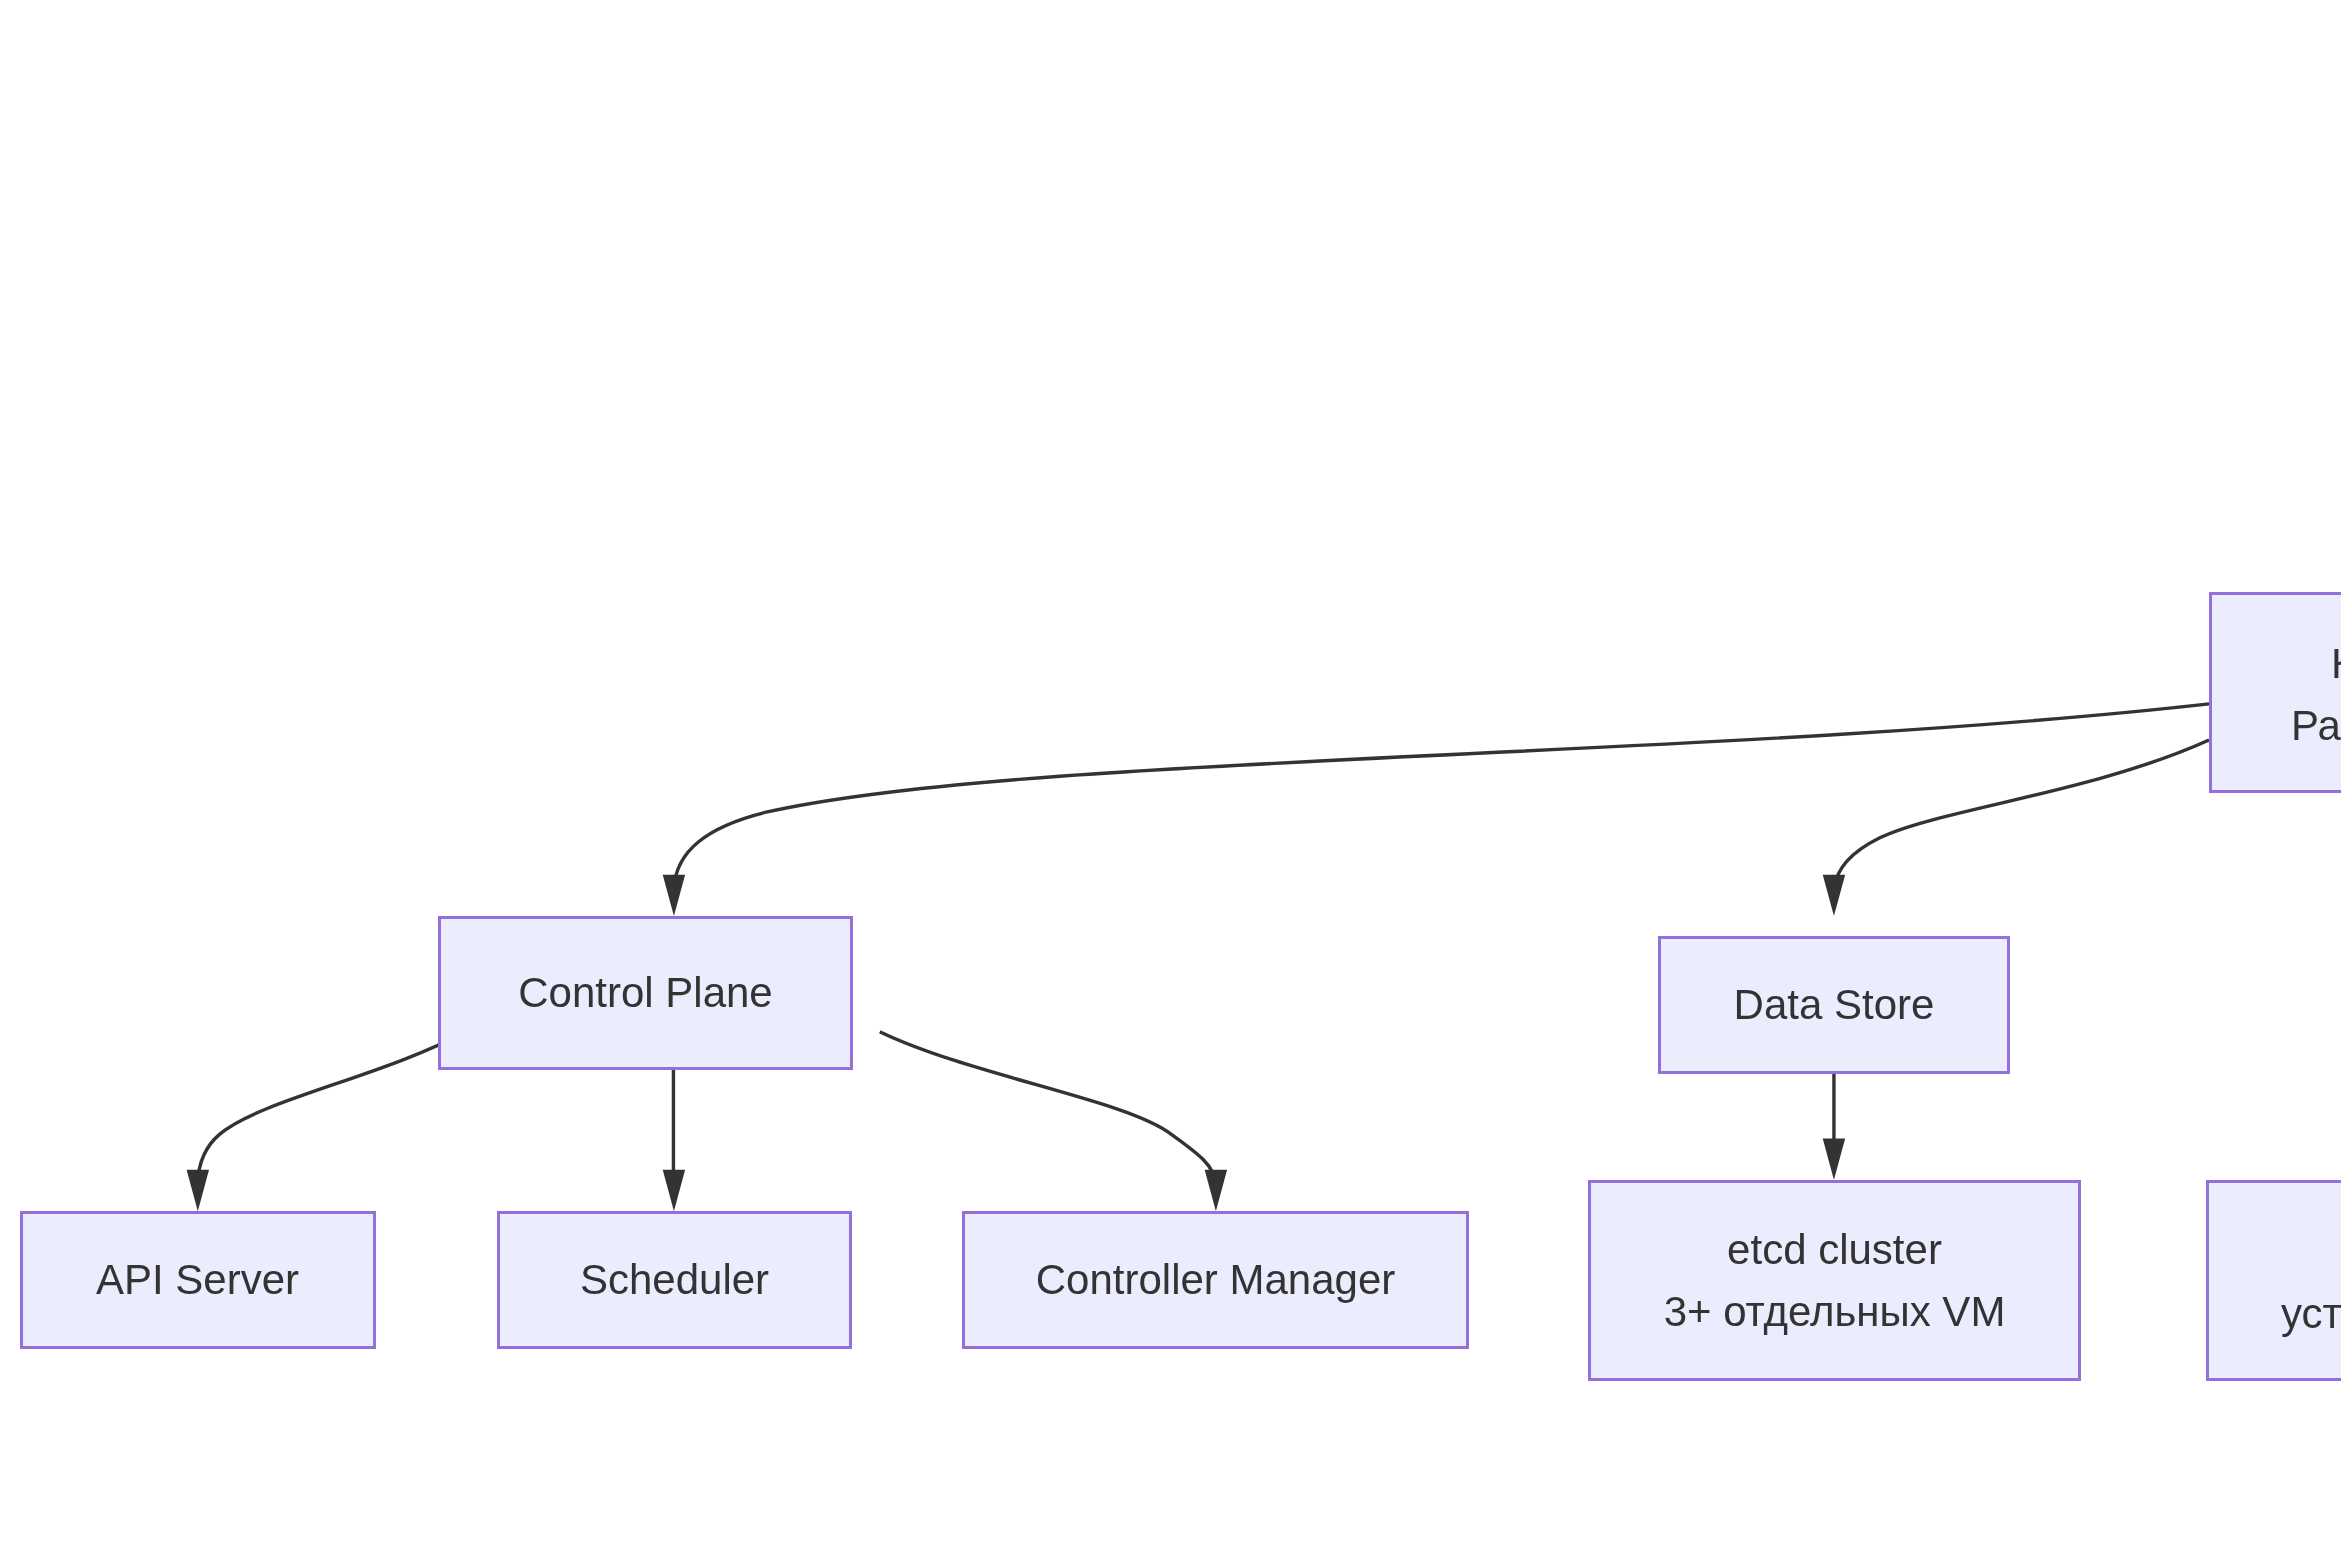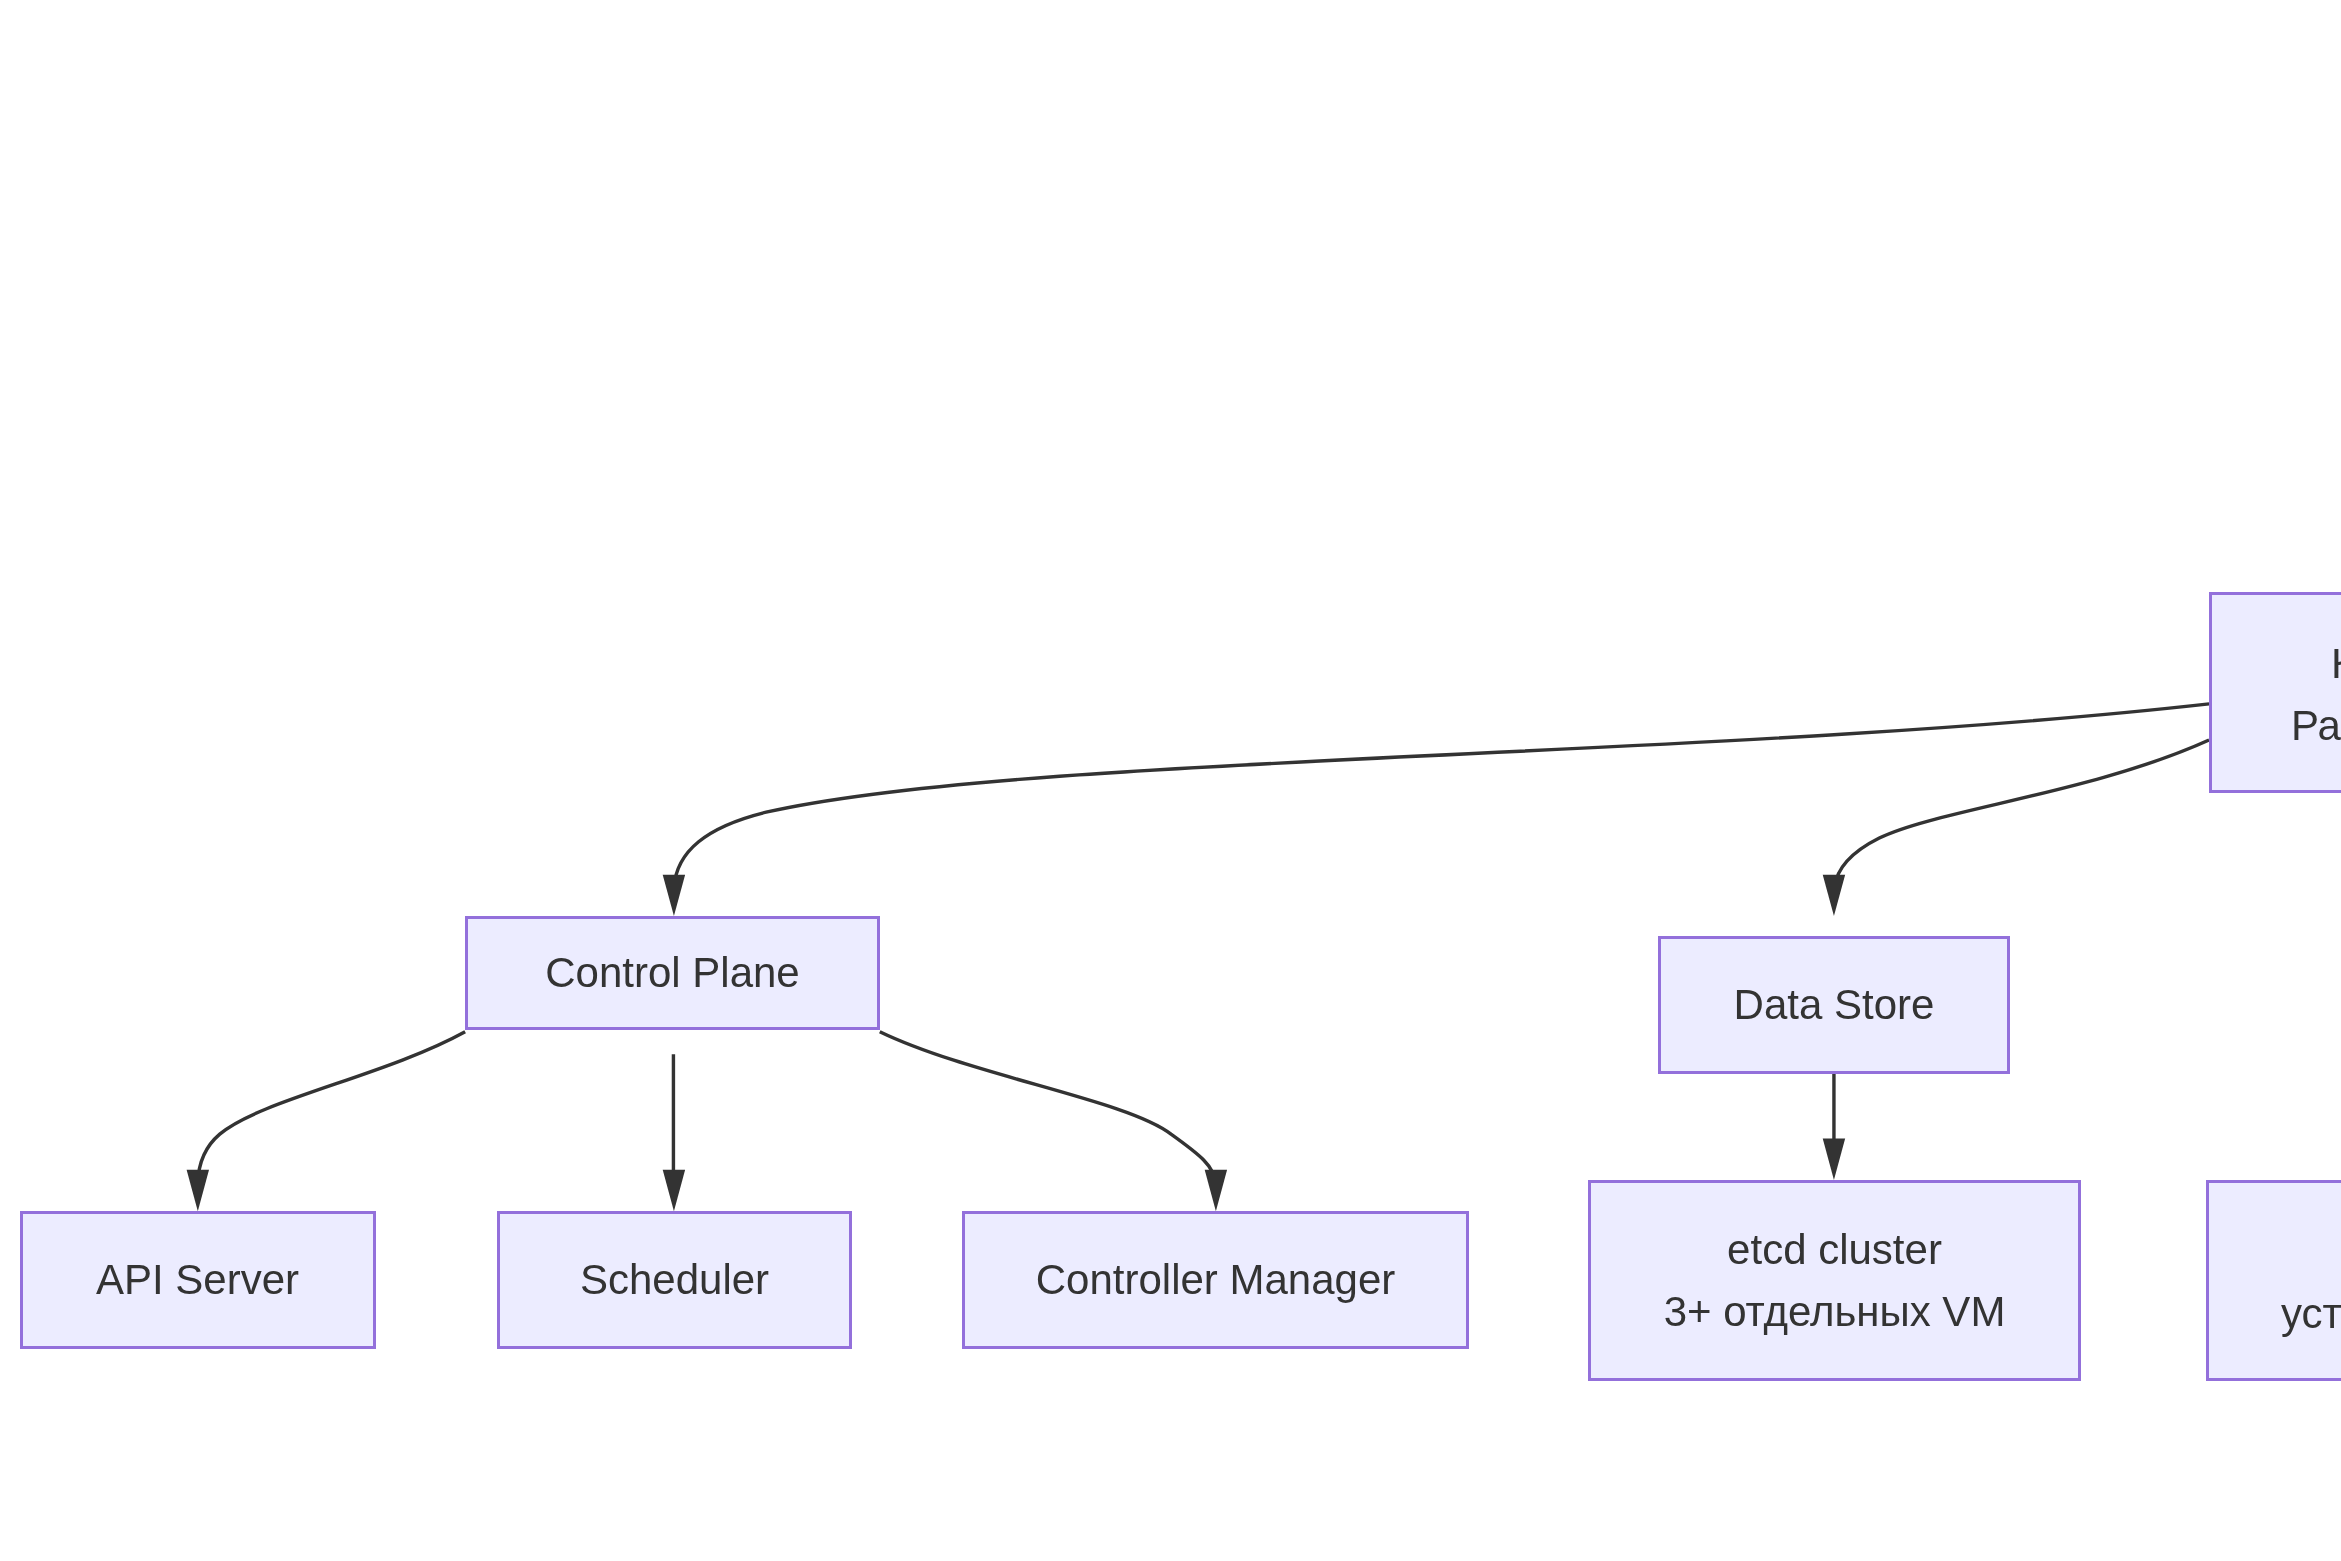--- a/index.html
+++ b/index.html
@@ -58,21 +58,21 @@
   }
   .abs-ln {
     position: absolute;
     line-height: 62px;
     white-space: nowrap;
   }
   
   #n-root  { left: 2209px; top: 592px; width: 381px;  height: 201px; }
   #n-root .l1 { left: 119px; top: 38px;  }
   #n-root .l2 { left: 79px; top: 100px; }
-  #n-cp    { left: 465px;  top: 916px; width: 415px;  height: 114px; }
+  #n-cp    { left: 438px;  top: 916px; width: 415px;  height: 154px; }
   #n-ds    { left: 1658px; top: 936px; width: 352px;  height: 138px; }
   #n-api   { left: 19.5px;   top: 1211px; width: 356px;  height: 138px; }
   #n-sched { left: 497px; top: 1211px; width: 355px;  height: 138px; }
   #n-cm    { left: 962px; top: 1211px; width: 507px; height: 138px; }
   #n-etcd  { left: 1588px; top: 1180px; width: 493px; height: 201px; }
   #n-cut   { left: 2206px; top: 1180px; width: 381px;  height: 201px; }
   #n-cut .l2 { left: 72px; top: 100px; }
 </style>
 </head>
 <body>

